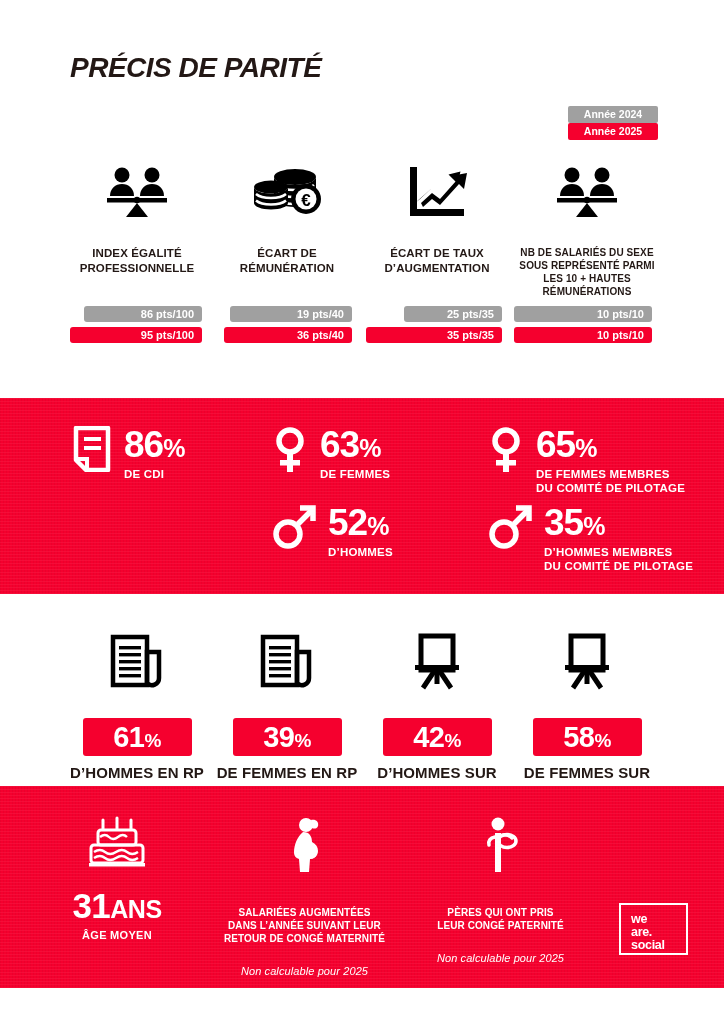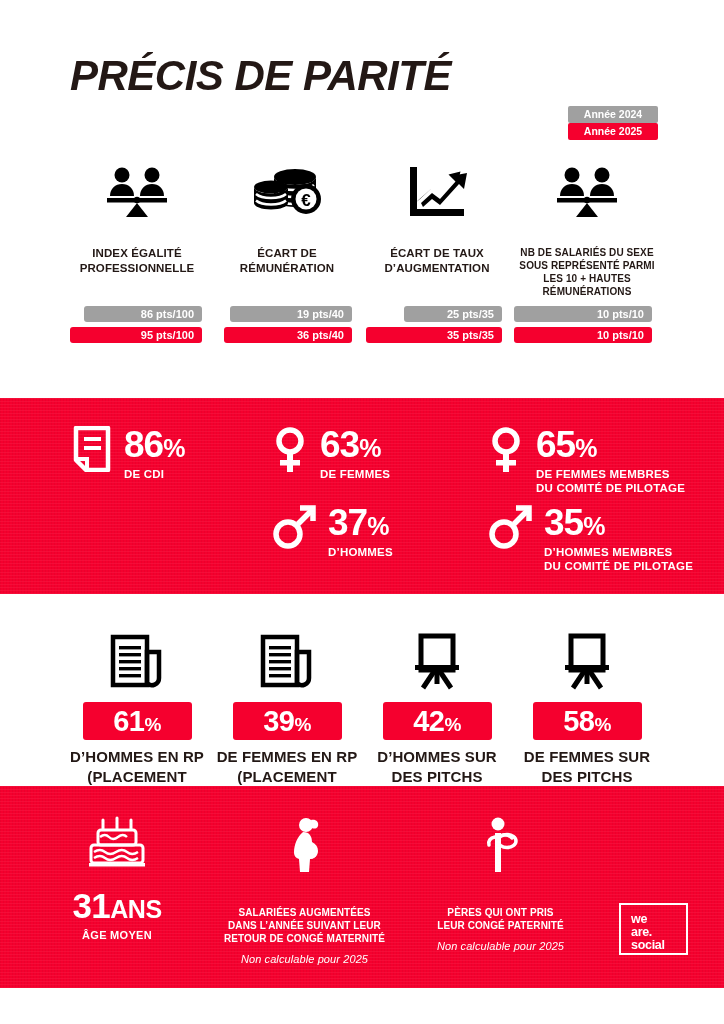--- a/index.html
+++ b/index.html
@@ -18,21 +18,21 @@
 
   
   .header {
     position: absolute;
     left: 0; top: 0;
     width: 724px; height: 160px;
   }
   .page-title {
     position: absolute;
     left: 70px; top: 52px;
-    font-size: 42px;
+    font-size: 28px;
     font-weight: 800;
     font-style: italic;
     letter-spacing: -0.5px;
     color: #231815;
     white-space: nowrap;
   }
   .year-legend {
     position: absolute;
     right: 66px; top: 106px;
     width: 90px;
@@ -163,21 +163,21 @@
     display: flex;
   }
   .wcol { width: 150px; text-align: center; position: relative; }
   .wicon {
     height: 66px;
     display: flex;
     align-items: flex-end;
     justify-content: center;
   }
   .wchip {
-    margin: 12px auto 0;
+    margin: 28px auto 0;
     width: 109px;
     height: 38px;
     background: #f5002e;
     border-radius: 3px;
     color: #ffffff;
     font-size: 29px;
     font-weight: 800;
     line-height: 38px;
     letter-spacing: -0.5px;
   }
@@ -222,21 +222,21 @@
   .bcap {
     margin-top: 32px;
     font-size: 10px;
     font-weight: 800;
     line-height: 1.3;
     letter-spacing: 0.1px;
     text-transform: uppercase;
     white-space: pre-line;
   }
   .bnote {
-    margin-top: 8px;
+    margin-top: 20px;
     font-size: 11px;
     font-style: italic;
     font-weight: 400;
     letter-spacing: 0.1px;
   }
   .logo-box {
     position: absolute;
     left: 619px; top: 903px;
     width: 69px; height: 52px;
     border: 2px solid #ffffff;
@@ -411,21 +411,21 @@
 
   <div class="stat" style="left:272px; top:106px;">
     <span class="ic">
       <svg width="44" height="46" viewBox="0 0 44 46">
         <circle cx="16" cy="30" r="12" fill="none" stroke="#fff" stroke-width="5.5"></circle>
         <path d="M26 20L40 6" stroke="#fff" stroke-width="5.5"></path>
         <path d="M28 4h13v13" fill="none" stroke="#fff" stroke-width="5.5" stroke-linejoin="miter"></path>
       </svg>
     </span>
     <span class="txt">
-      <span class="big"><span>37</span><span class="pct">%</span></span>
+      <span class="big"><span>52</span><span class="pct">%</span></span>
       <div class="sub">D’HOMMES</div>
     </span>
   </div>
 
   <div class="stat" style="left:488px; top:106px;">
     <span class="ic">
       <svg width="44" height="46" viewBox="0 0 44 46">
         <circle cx="16" cy="30" r="12" fill="none" stroke="#fff" stroke-width="5.5"></circle>
         <path d="M26 20L40 6" stroke="#fff" stroke-width="5.5"></path>
         <path d="M28 4h13v13" fill="none" stroke="#fff" stroke-width="5.5" stroke-linejoin="miter"></path>

